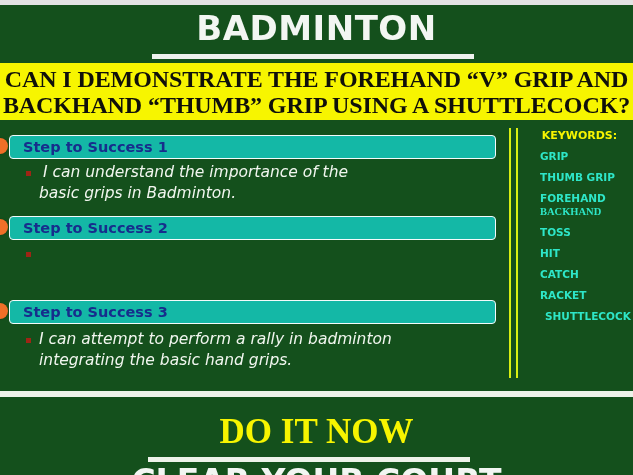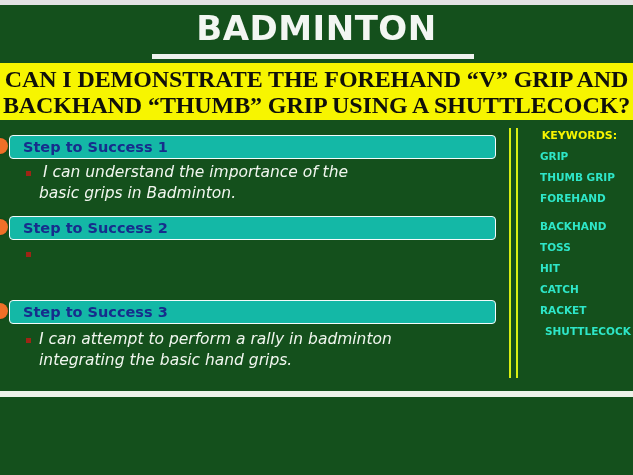--- a/index.html
+++ b/index.html
@@ -174,21 +174,21 @@
   .kw-item {
     font-family: "DejaVu Sans", sans-serif;
     font-weight: bold;
     font-size: 10.5px;
     color: #2ee6c8;
     line-height: 13px;
     padding-left: 12px;
     white-space: nowrap;
   }
   .kw-gap { margin-top: 8px; }
-  .kw-tight { margin-top: 15px; }
+  .kw-tight { margin-top: 0px; font-family: Liberation Serif, serif; }
   .kw-indent { padding-left: 17px; }
 
   
   .div-band-outer {
     position: absolute;
     left: 0; top: 388px;
     width: 633px; height: 12px;
     background: #14501c;
   }
   .div-band-inner {
@@ -309,14 +309,19 @@
       <div class="kw-item kw-gap">HIT</div>
       <div class="kw-item kw-gap">CATCH</div>
       <div class="kw-item kw-gap">RACKET</div>
       <div class="kw-item kw-gap kw-indent">SHUTTLECOCK</div>
     </div>
   </div>
 
   <div class="div-band-outer"></div>
   <div class="div-band-inner"></div>
 
+  <div class="footer">
+    <div class="footer-title">DO IT NOW</div>
+    <div class="footer-rule"></div>
+    <div class="footer-sub">CLEAR YOUR COURT</div>
+  </div>
 
 </div>
 
 </body></html>

